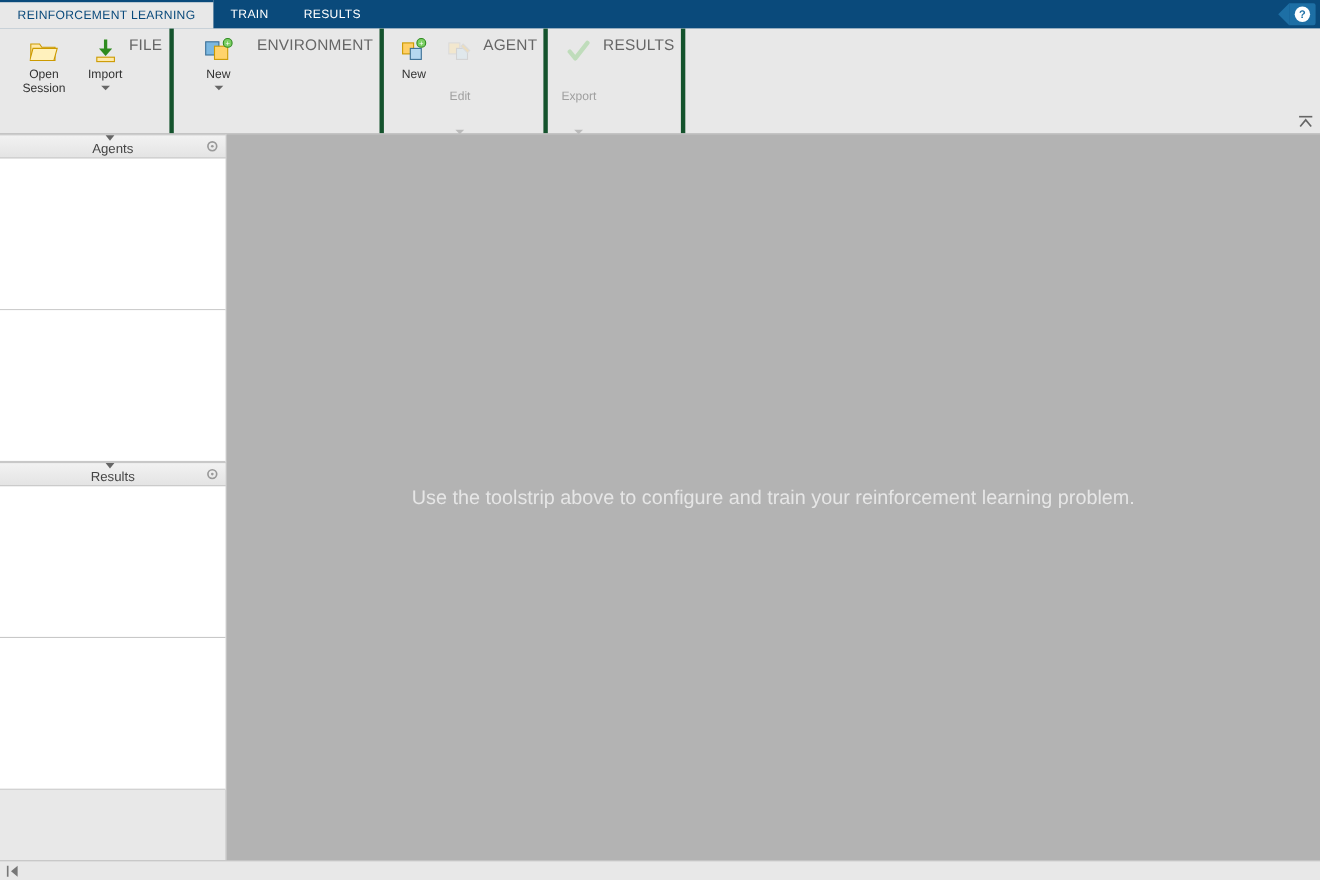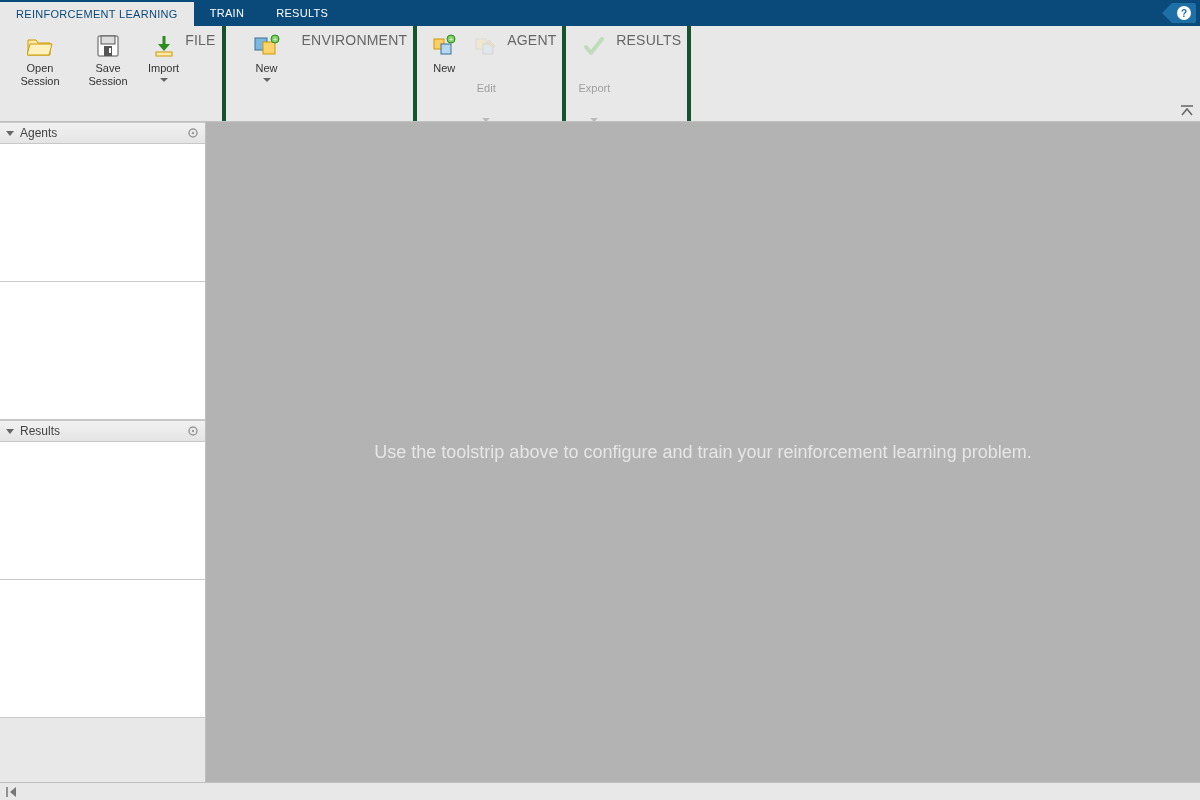--- a/index.html
+++ b/index.html
@@ -161,20 +161,21 @@
   background: linear-gradient(#f2f2f2, #e4e4e4);
   border-top: 1px solid #c8c8c8;
   border-bottom: 1px solid #c8c8c8;
   display: flex;
   align-items: center;
   padding: 0 6px;
   font-size: 12px;
   color: #444;
   cursor: pointer;
   position: relative;
+  flex-direction: column;
 }
 .panel-header .tri {
   width: 0; height: 0;
   border-left: 4px solid transparent;
   border-right: 4px solid transparent;
   border-top: 5px solid #666;
   margin-right: 6px;
 }
 .panel-header .gear {
   position: absolute;
@@ -242,31 +243,20 @@
   <div class="ribbon-group">
     <div class="buttons">
       <div class="ribbon-btn">
         <span class="icon">
           <svg width="26" height="22" viewBox="0 0 26 22">
             <path d="M1 5 h8 l2 3 h12 v12 h-22 z" fill="#ffe9a8" stroke="#cc9a00" stroke-width="1"></path>
             <path d="M3 9 h22 l-3 11 h-22 z" fill="#fff1bd" stroke="#cc9a00" stroke-width="1"></path>
           </svg>
         </span>
         <span class="label">Open Session</span>
-      </div>
-      <div class="ribbon-btn">
-        <span class="icon">
-          <svg width="24" height="24" viewBox="0 0 24 24">
-            <rect x="2" y="2" width="20" height="20" fill="#fff" stroke="#555" rx="1"></rect>
-            <rect x="5" y="2" width="14" height="8" fill="#ddd" stroke="#555"></rect>
-            <rect x="8" y="12" width="8" height="10" fill="#555"></rect>
-            <rect x="13" y="14" width="2" height="5" fill="#fff"></rect>
-          </svg>
-        </span>
-        <span class="label">Save Session</span>
       </div>
       <div class="ribbon-btn">
         <span class="icon">
           <svg width="24" height="24" viewBox="0 0 24 24">
             <path d="M12 2 v10" stroke="#2e8b1f" stroke-width="3" fill="none"></path>
             <path d="M6 10 l6 7 l6 -7 z" fill="#2e8b1f"></path>
             <rect x="4" y="18" width="16" height="4" fill="#ffe9a8" stroke="#cc9a00"></rect>
           </svg>
         </span>
         <span class="label">Import</span>

